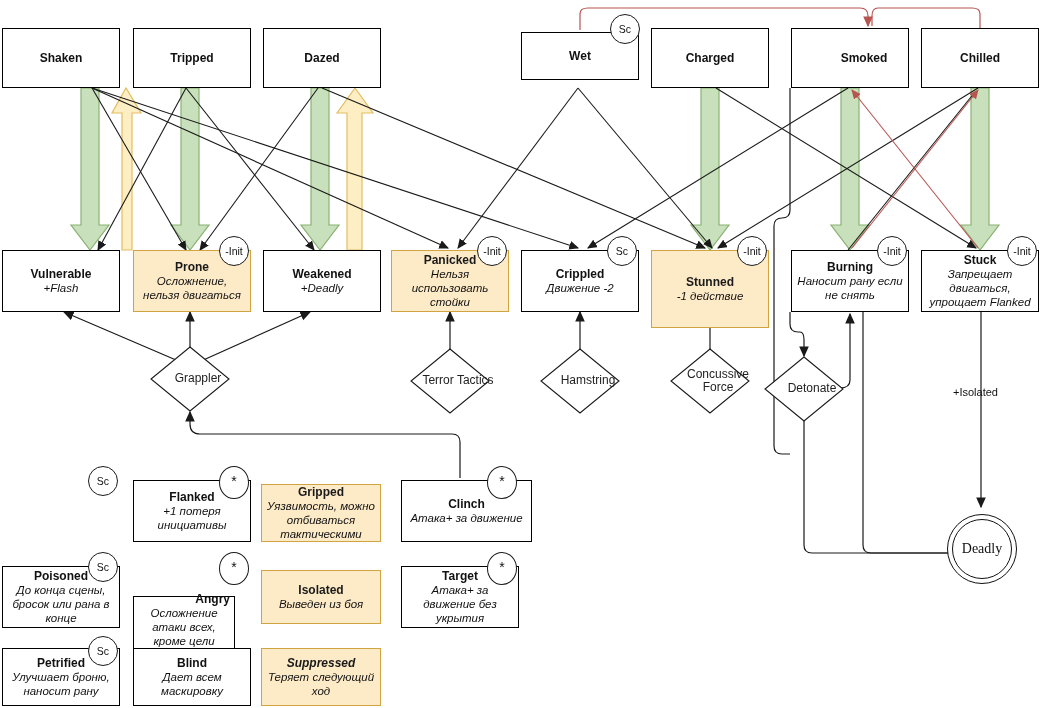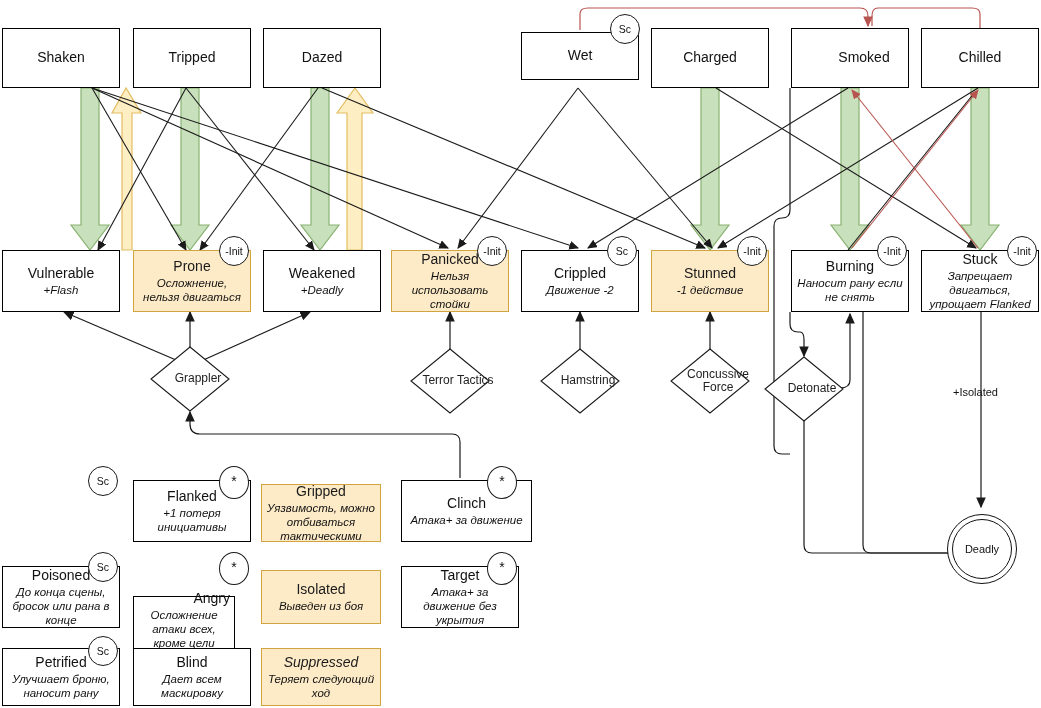--- a/index.html
+++ b/index.html
@@ -5,37 +5,37 @@
   html,body{margin:0;padding:0;background:#ffffff;}
   body{width:1041px;height:708px;position:relative;overflow:hidden;
        font-family:"Liberation Sans","DejaVu Sans",sans-serif;}
   #stage{position:absolute;left:0;top:0;width:1041px;height:708px;}
   svg#wires{position:absolute;left:0;top:0;width:1041px;height:708px;pointer-events:none;}
 
   .node{position:absolute;box-sizing:border-box;border:1.4px solid #000;
         display:flex;flex-direction:column;align-items:center;justify-content:center;
         text-align:center;background:#ffffff;z-index:5;padding:2px 4px;}
   .node.tan{background:#fdebc8;border-color:#d2a441;}
-  .n-title{font-weight:normal;font-size:14px;color:#111;line-height:1.22;}
+  .n-title{font-weight:bold;font-size:12px;color:#111;line-height:1.22;}
   .n-sub{font-style:italic;font-size:11.5px;color:#111;line-height:1.22;}
   .node.tan .n-title{color:#1a1a1a;}
 
   .badge{position:absolute;z-index:9;border:1.3px solid #1a1a1a;border-radius:50%;
          background:#fff;display:flex;align-items:center;justify-content:center;
          font-size:10.5px;color:#111;width:28px;height:28px;line-height:1;}
   .badge.star{font-size:14px;padding-bottom:3px;}
 
   .diamond{position:absolute;z-index:5;}
   .diamond .dlabel{position:absolute;left:8px;top:0;width:100%;height:100%;
         display:flex;align-items:center;justify-content:center;text-align:center;
         font-size:12px;color:#222;line-height:1.12;}
 
   .terminal{position:absolute;z-index:6;border:1.4px solid #111;border-radius:50%;
         background:#fff;display:flex;align-items:center;justify-content:center;
-        font-size:11px;color:#111;}
+        font-size:14px;color:#111;font-family:Liberation Serif, serif;}
   .terminal .inner{position:absolute;left:4px;top:4px;right:4px;bottom:4px;
         border:1.4px solid #111;border-radius:50%;}
   .terminal span{position:relative;z-index:2;}
 
   .edgelabel{position:absolute;font-size:11px;color:#111;z-index:7;white-space:nowrap;}
 </style>
 </head>
 <body>
 
 <div id="stage">
@@ -180,21 +180,21 @@
   </div>
 
   <div class="node" style="left:521px;top:250px;width:118px;height:62px;">
     <div class="n-title">Crippled</div>
     <div class="n-sub">Движение -2</div>
   </div>
   <div class="badge" style="left:607px;top:236px;">
     <span>Sc</span>
   </div>
 
-  <div class="node tan" style="left:651px;top:250px;width:118px;height:62px;">
+  <div class="node tan" style="left:651px;top:250px;width:118px;height:78px;">
     <div class="n-title">Stunned</div>
     <div class="n-sub">-1 действие</div>
   </div>
   <div class="badge" style="left:737px;top:236px;">
     <span>-Init</span>
   </div>
 
   <div class="node" style="left:791px;top:250px;width:118px;height:62px;">
     <div class="n-title">Burning</div>
     <div class="n-sub">Наносит рану если не снять</div>

